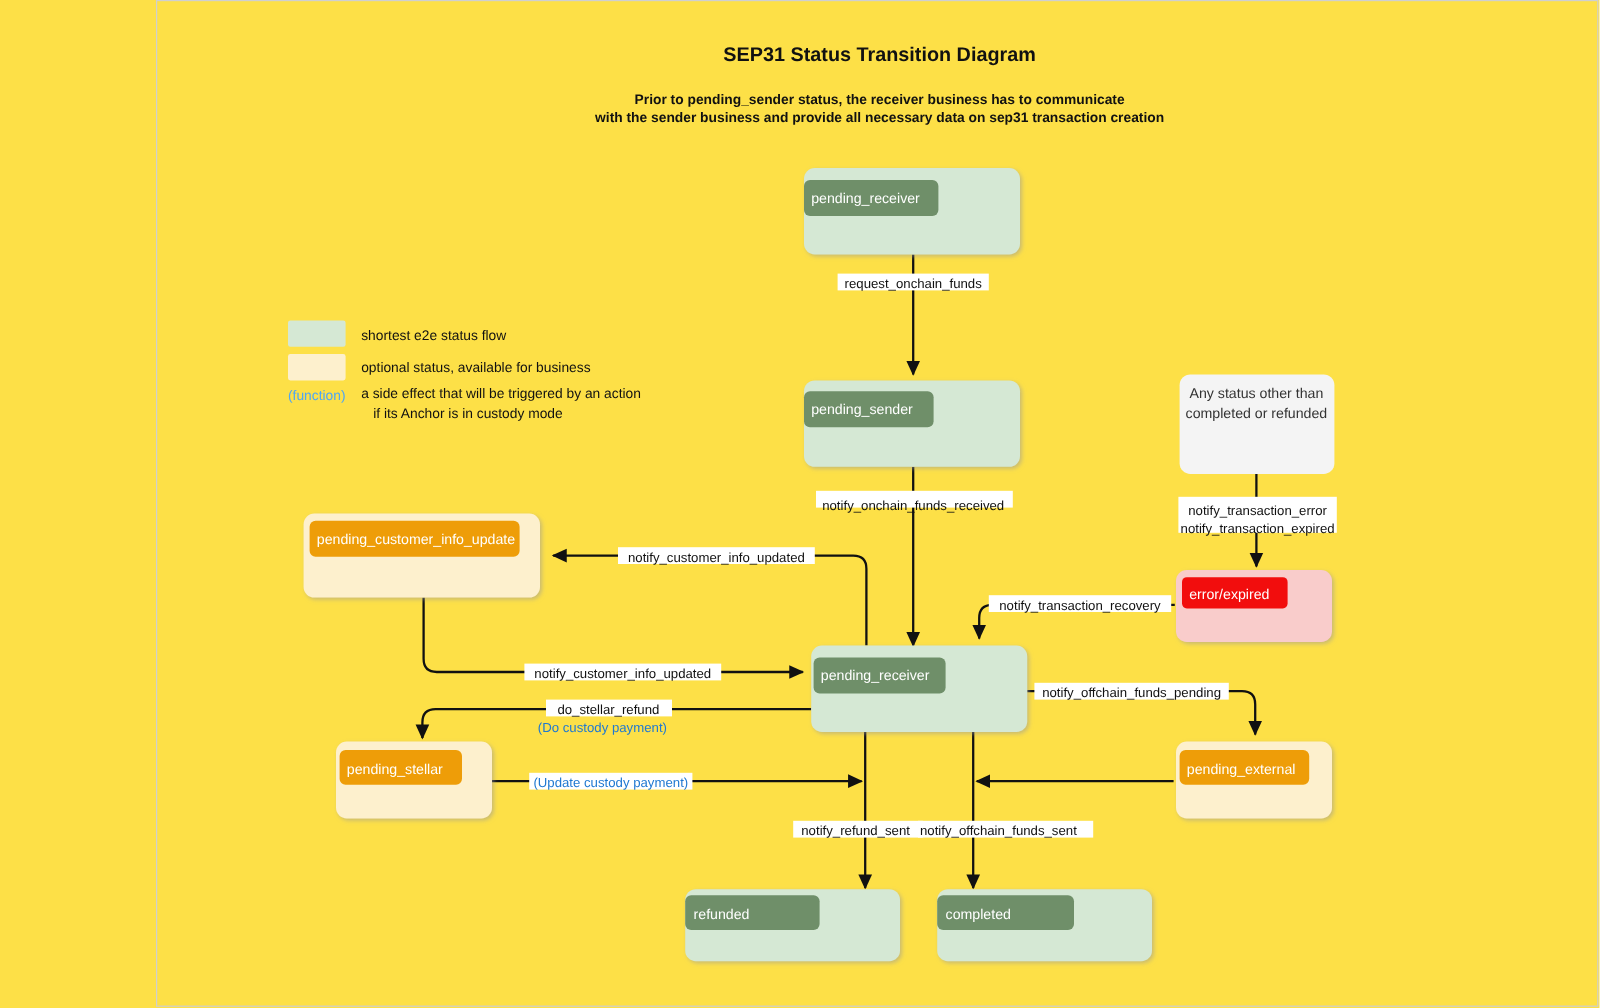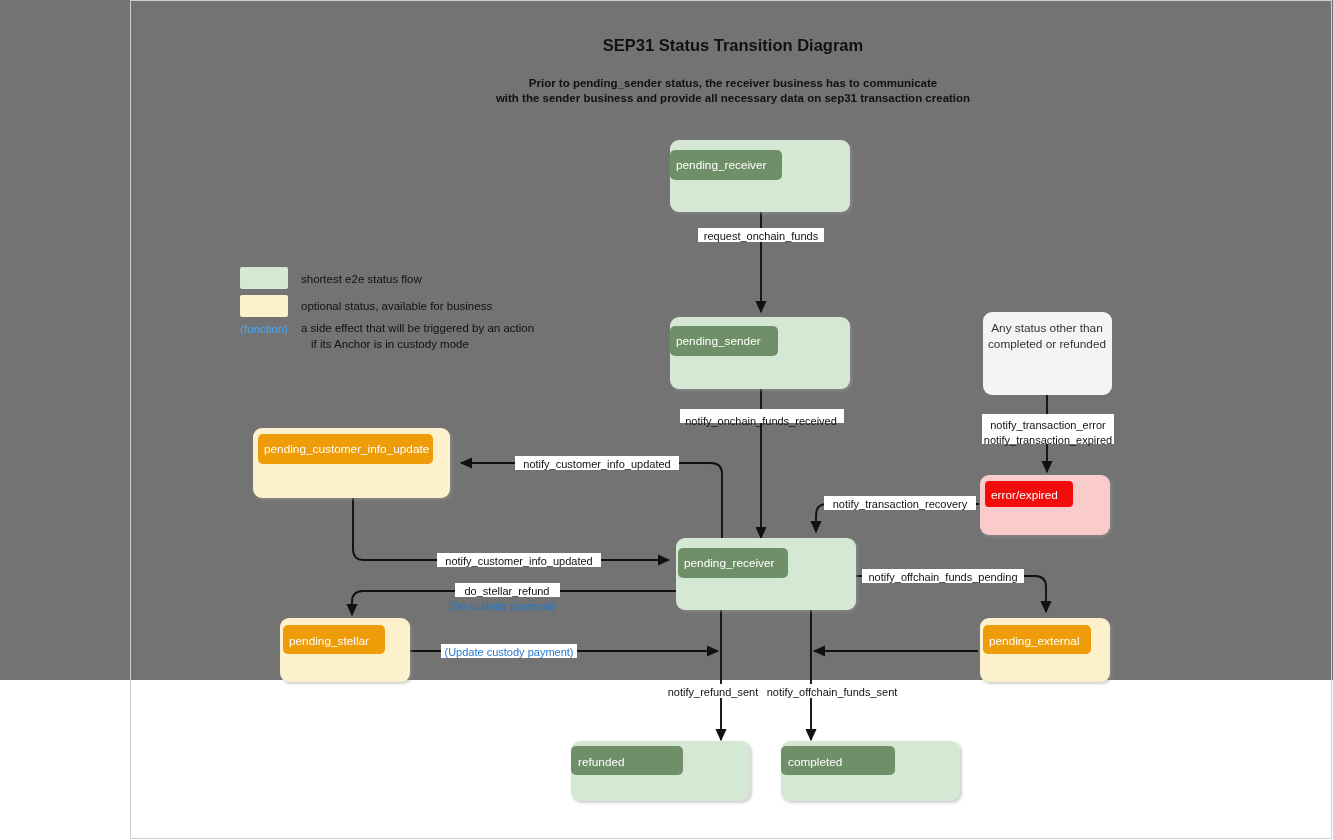--- a/index.html
+++ b/index.html
@@ -9,22 +9,22 @@
   }
   body {
     width: 1333px;
     height: 840px;
     font-family: "Liberation Sans", sans-serif;
     overflow: hidden;
   }
   #page {
     position: relative;
     width: 1333px;
-    height: 680px;
-    background: #737373;
+    height: 840px;
+    background: #fde047;
   }
   
   #page-frame {
     position: absolute;
     left: 130px;
     top: 0px;
     width: 1202px;
     height: 839px;
     border-left: 1px solid #cfcfcf;
     border-right: 1px solid #cfcfcf;

